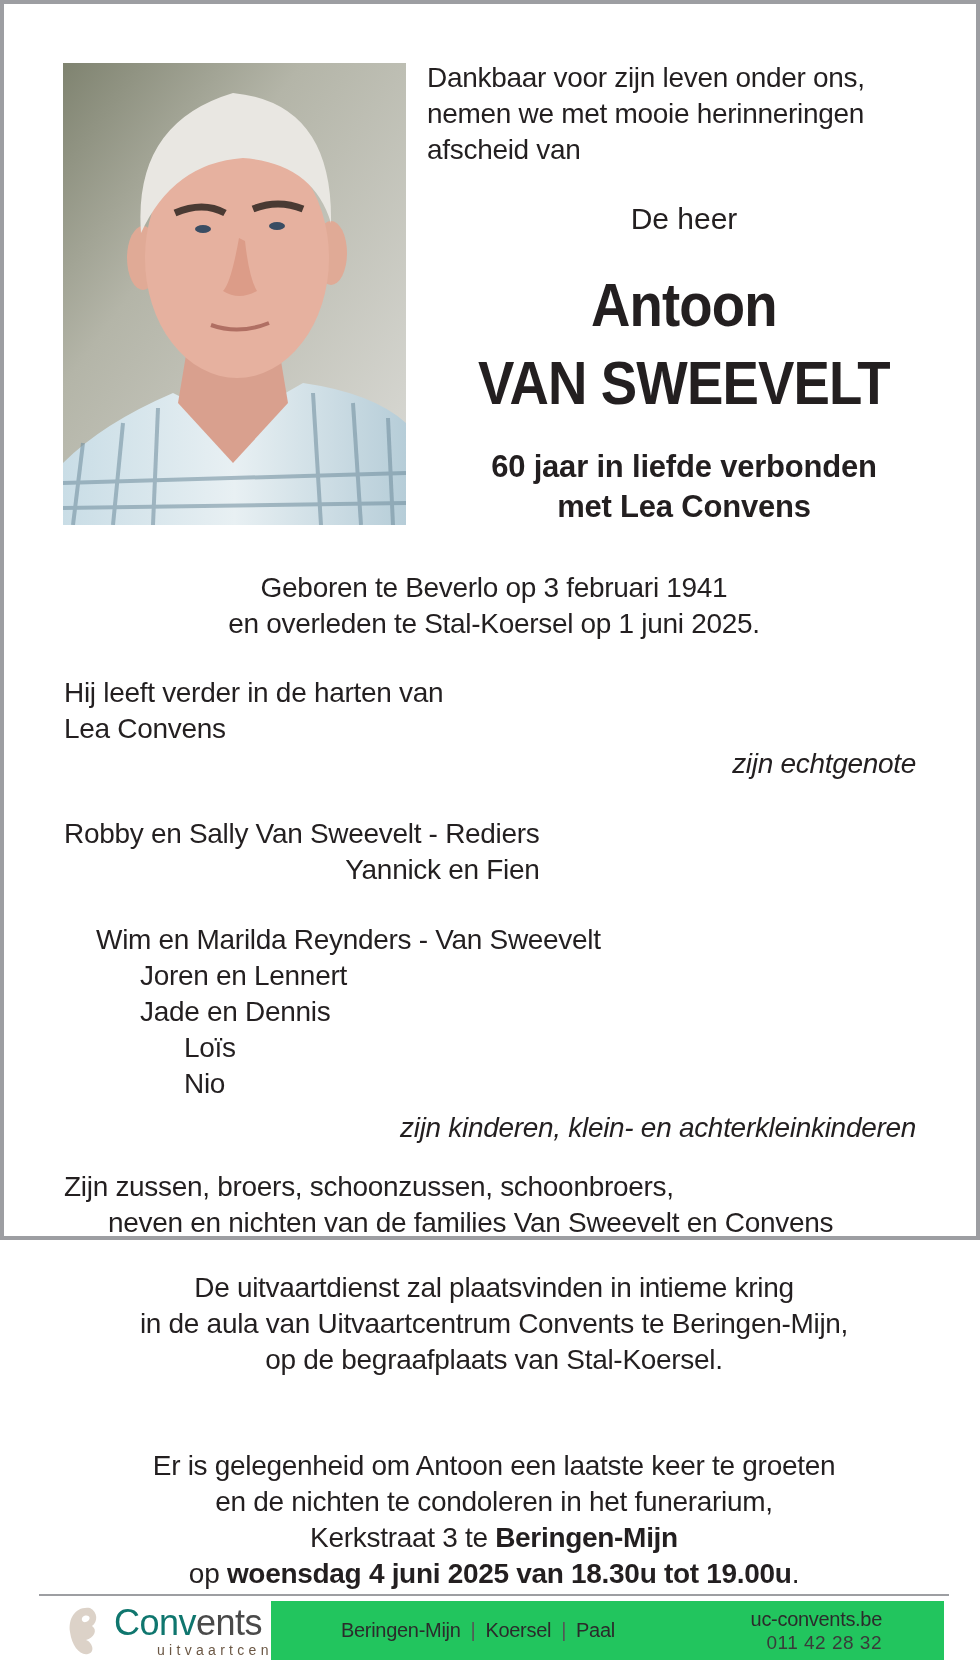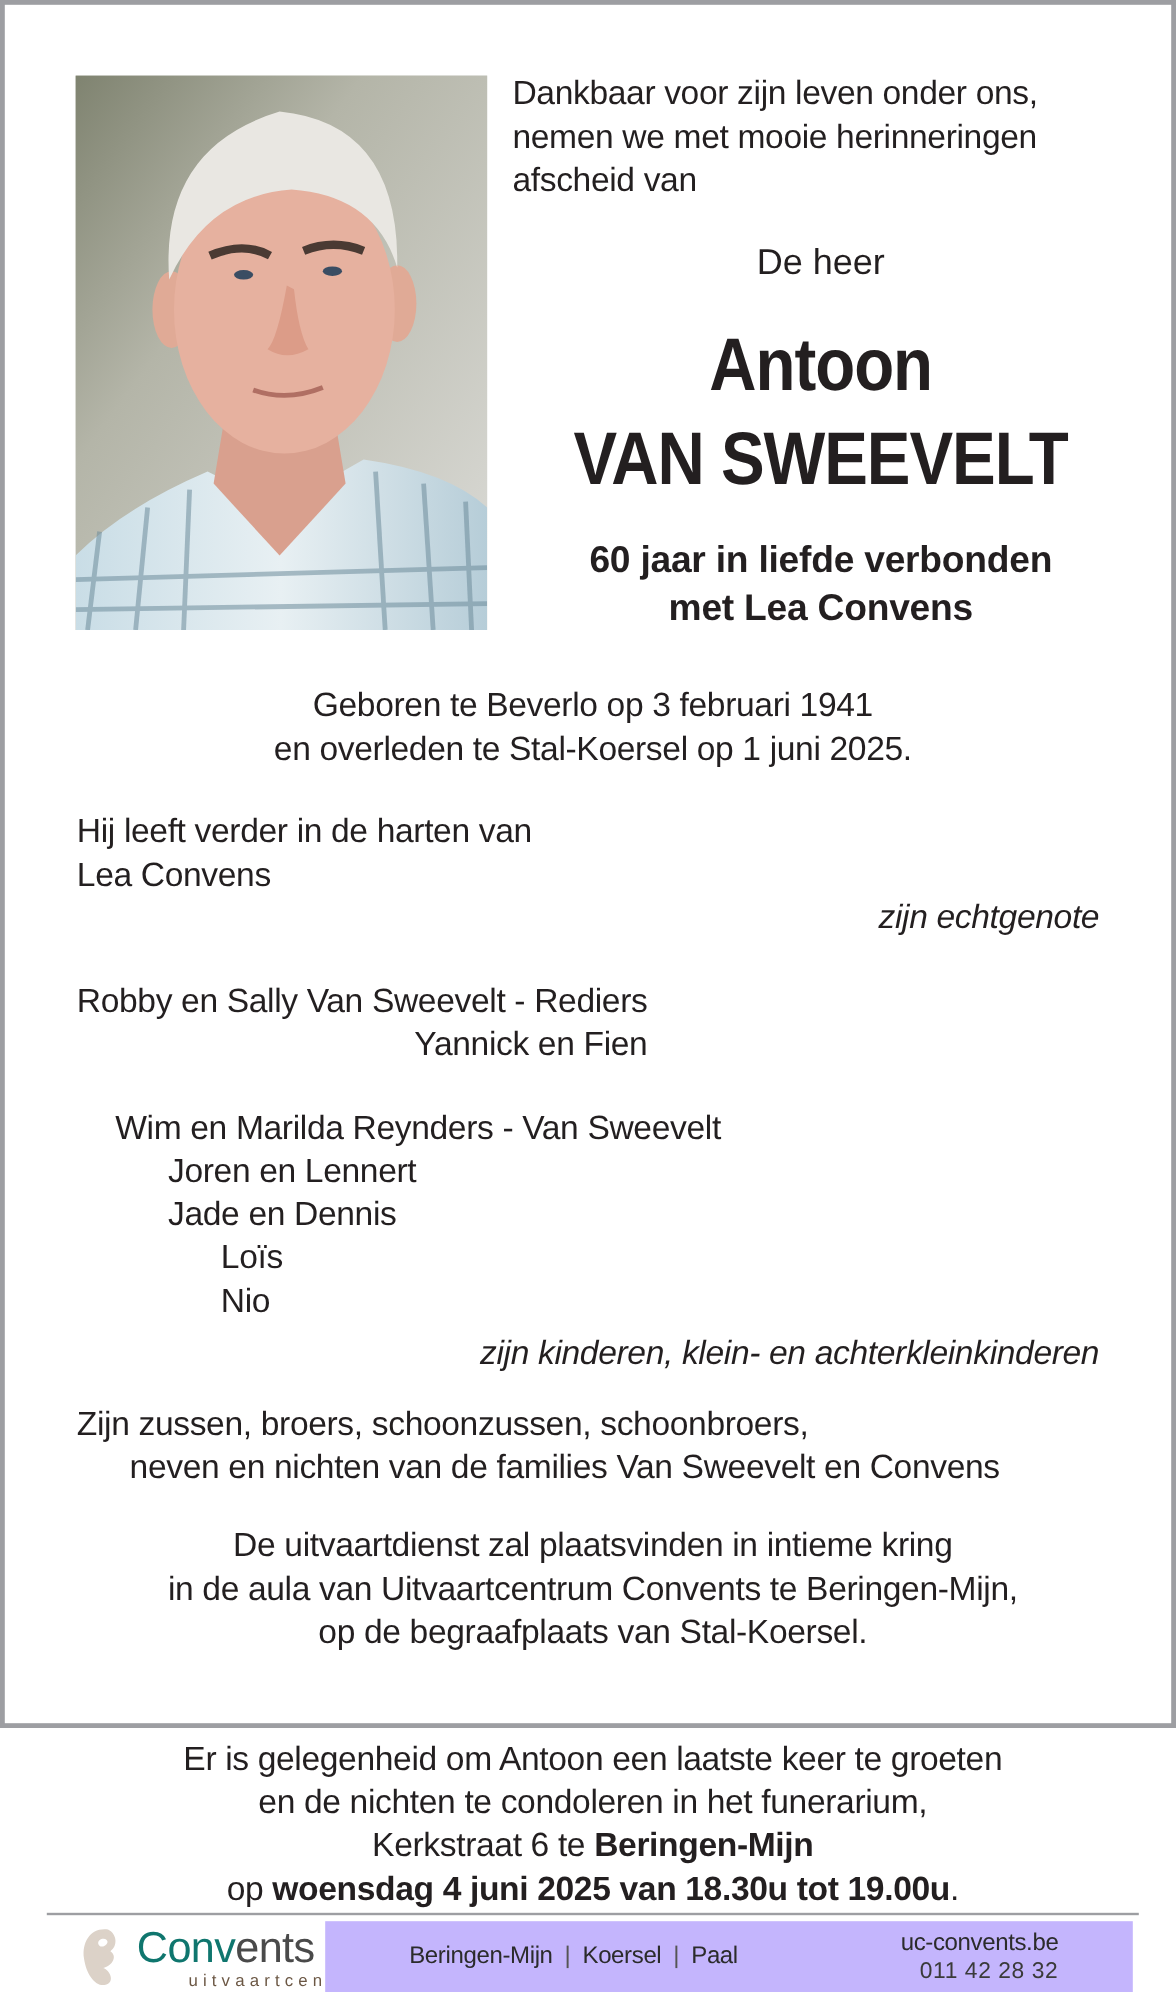--- a/index.html
+++ b/index.html
@@ -3,21 +3,21 @@
 <meta charset="utf-8">
 <style>
   html, body { margin: 0; padding: 0; }
   body {
     width: 980px; height: 1680px; position: relative; overflow: hidden;
     background: #ffffff;
     font-family: "Liberation Sans", "DejaVu Sans", sans-serif;
     color: #231f20;
   }
   .frame {
-    position: absolute; left: 0; top: 0; width: 980px; height: 1440px;
+    position: absolute; left: 0; top: 0; width: 980px; height: 1240px;
     box-sizing: border-box;
     border: 4px solid #9d9ea2;
     background: #fff;
   }
   .abs { position: absolute; white-space: nowrap; }
   .photo {
     position: absolute; left: 59px; top: 59px; width: 343px; height: 462px;
     overflow: hidden;
     background: linear-gradient(135deg, #7e826f 0%, #a6a898 30%, #c9cac3 60%, #d8d8d3 100%);
   }
@@ -47,21 +47,21 @@
     font-weight: normal; letter-spacing: -0.5px;
   }
   .logo-word .brown { color: #0f766e; }
   .logo-word .gray { color: #4a4a4a; }
   .logo-sub {
     position: absolute; left: 52px; top: 42px; font-size: 14px; line-height: 12px;
     letter-spacing: 4.3px; color: #6b5744; padding-left: 41px;
   }
   .band {
     position: absolute; left: 267px; top: 1597px; width: 673px; height: 59px;
-    background: #c4b5fd;
+    background: #22c55e;
   }
   .band-places {
     position: absolute; left: 70px; top: 16px; font-size: 20px; line-height: 26px;
     color: #2b2b2b; letter-spacing: -0.3px;
   }
   .band-places .bar { color: #555; padding: 0 10px; font-weight: normal; }
   .band-web {
     position: absolute; right: 62px; top: 6px; font-size: 20px; line-height: 24px;
     color: #2b2b2b; text-align: right; letter-spacing: -0.3px;
   }
@@ -174,21 +174,21 @@
 
   <div class="abs t center-full" style="top:1266px;">
     <div>De uitvaartdienst zal plaatsvinden in intieme kring</div>
     <div>in de aula van Uitvaartcentrum Convents te Beringen-Mijn,</div>
     <div>op de begraafplaats van Stal-Koersel.</div>
   </div>
 
   <div class="abs t center-full" style="top:1444px;">
     <div>Er is gelegenheid om Antoon een laatste keer te groeten</div>
     <div>en de nichten te condoleren in het funerarium,</div>
-    <div><span>Kerkstraat 6 te </span><b>Beringen-Mijn</b></div>
+    <div><span>Kerkstraat 3 te </span><b>Beringen-Mijn</b></div>
     <div><span>op </span><b>woensdag 4 juni 2025 van 18.30u tot 19.00u</b><span>.</span></div>
   </div>
 
   <div class="sep"></div>
 
   <div class="logo">
     <svg width="36" height="54" viewBox="0 0 36 54" style="position:absolute;left:2px;top:2px;">
       <path d="M24 4 C10 2 2 14 4 28 C6 42 14 52 22 50 C30 48 26 38 20 36 C28 34 32 26 26 22 C32 18 32 8 24 4 Z M18 12 C24 10 26 16 20 18 C16 19 14 14 18 12 Z" fill="#dcd2c8"></path>
     </svg>
     <div class="logo-word"><span class="brown">Conv</span><span class="gray">ents</span></div>

